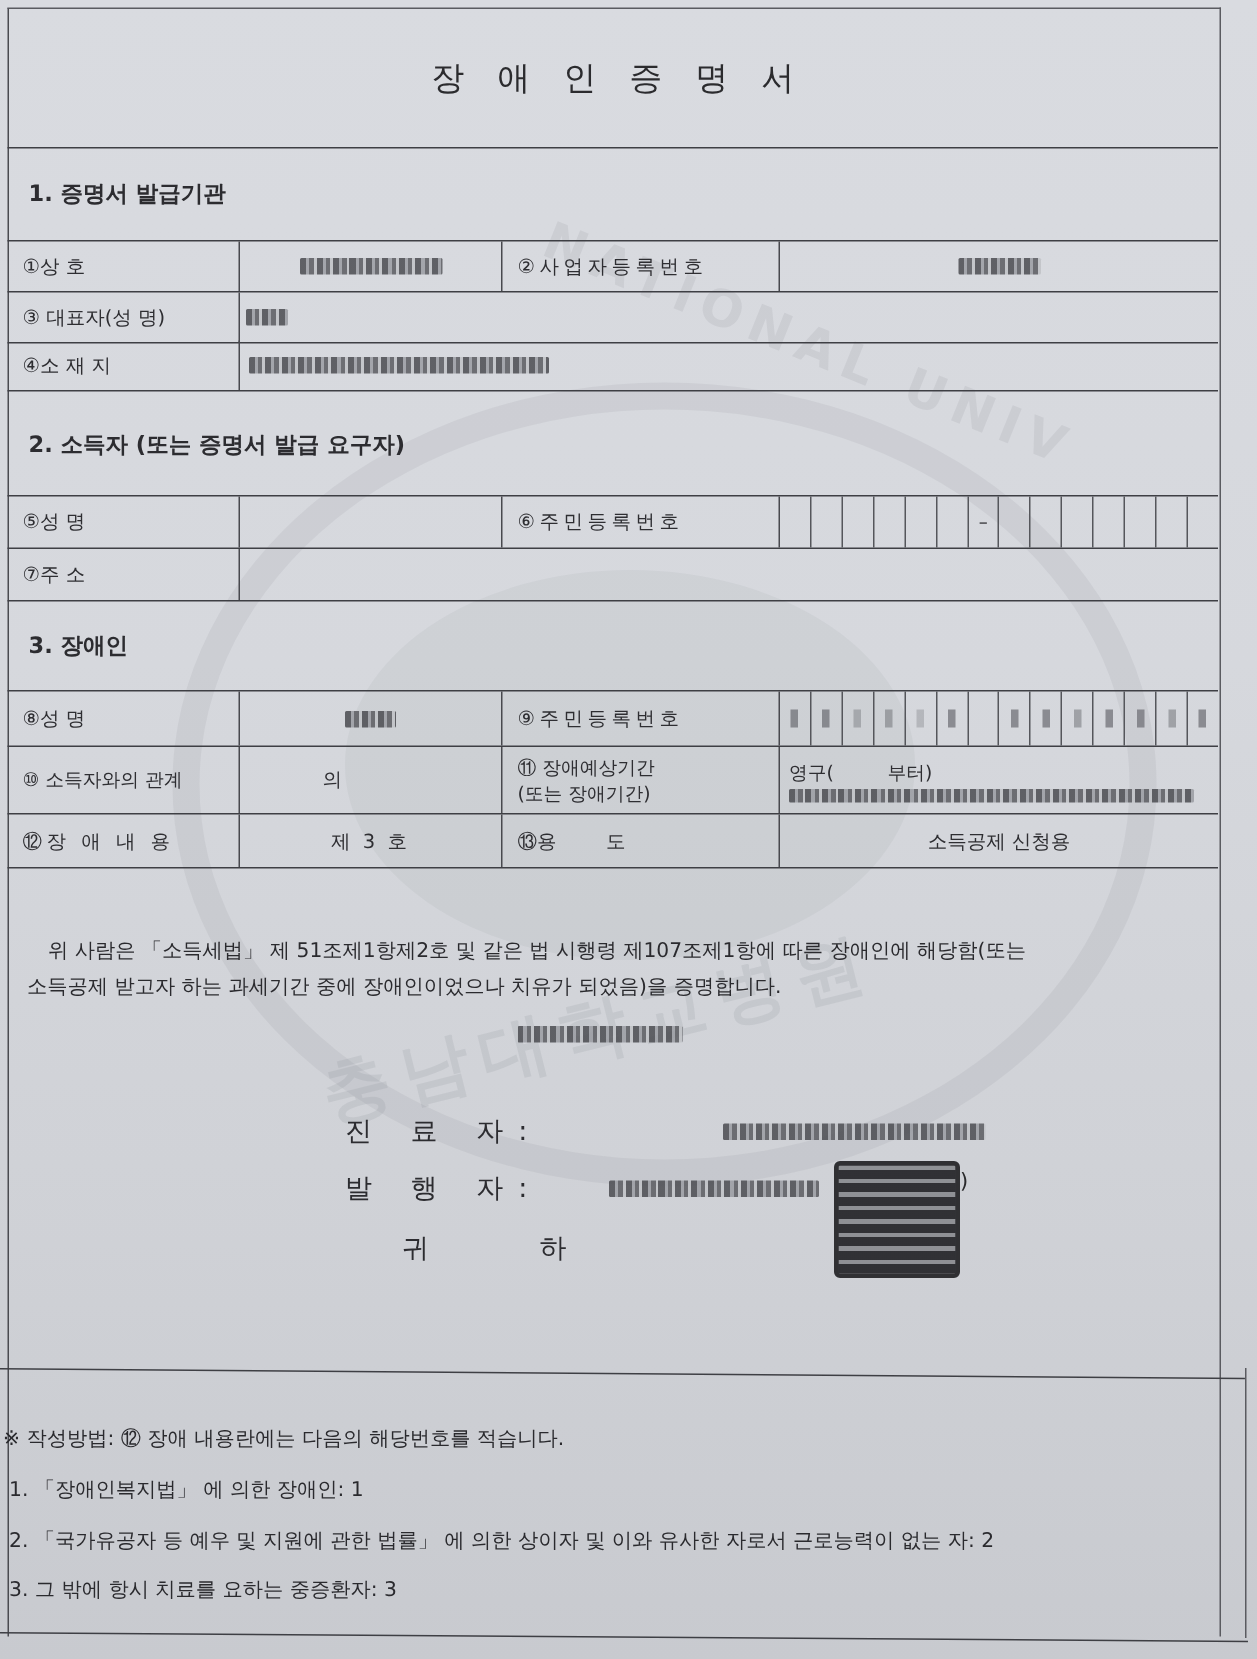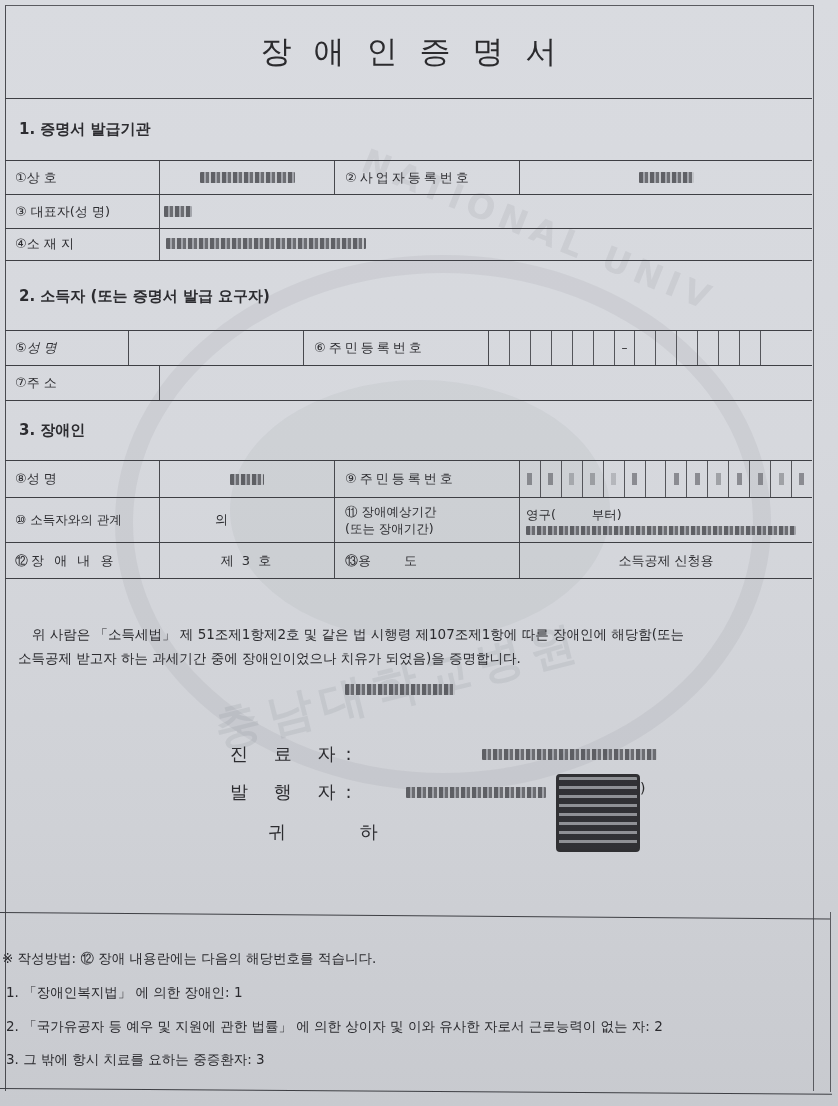--- a/index.html
+++ b/index.html
@@ -37,21 +37,21 @@
     color: rgba(110,112,120,0.12); transform: rotate(-14deg); letter-spacing: 8px;
     pointer-events: none;
   }
   .watermark-top {
     position: absolute; left: 350px; top: 210px; font-size: 34px; font-weight: bold;
     color: rgba(110,112,120,0.11); transform: rotate(22deg); letter-spacing: 6px;
     pointer-events: none;
   }
   .row { position: absolute; left: 5px; width: 807px; border-bottom: 1.5px solid #3e3f44; box-sizing: border-box; }
   .title-row { top: 5px; height: 94px; display: flex; align-items: center; justify-content: center; }
-  .title { font-size: 31px; letter-spacing: 22px; color: #2b2b2e; padding-left: 22px; }
+  .title { font-size: 22px; letter-spacing: 22px; color: #2b2b2e; padding-left: 22px; }
   .section-hdr { display: flex; align-items: center; padding-left: 14px; font-size: 15px; font-weight: bold; color: #2c2c30; }
   .cells { display: flex; height: 100%; }
   .cell { border-right: 1.2px solid #48494e; box-sizing: border-box; display: flex; align-items: center; font-size: 13px; color: #2e2e32; height: 100%; }
   .cell:last-child { border-right: none; }
   .lbl { padding-left: 10px; }
   .center { justify-content: center; }
   .spaced { letter-spacing: 5px; }
   .blur {
     display: inline-block; height: 11px; border-radius: 1px;
     background: repeating-linear-gradient(90deg, #4a4b50 0 4px, #9a9ca2 4px 6px, #5a5b60 6px 9px, #c0c2c6 9px 11px);
@@ -124,21 +124,21 @@
           <span class="blur" style="width:200px;"></span>
         </div>
     </div>
   </div>
 
   <div class="row section-hdr" style="top:263px;height:68px;">
     <span>2. 소득자 (또는 증명서 발급 요구자)</span>
   </div>
   <div class="row" style="top:331px;height:35px;">
     <div class="cells">
-      <div class="cell lbl" style="width:124px;font-style:italic;">⑤성        명</div>
+      <div class="cell lbl" style="width:155px;">⑤성        명</div>
       <div class="cell" style="width:175px;"></div>
       <div class="cell lbl" style="width:185px;letter-spacing:3px;">⑥주민등록번호</div>
       <div class="cell" style="width:292px;">
         <div class="rrn-grid">
           <div class="rrn-box"></div>
           <div class="rrn-box"></div>
           <div class="rrn-box"></div>
           <div class="rrn-box"></div>
           <div class="rrn-box"></div>
           <div class="rrn-box"></div>

